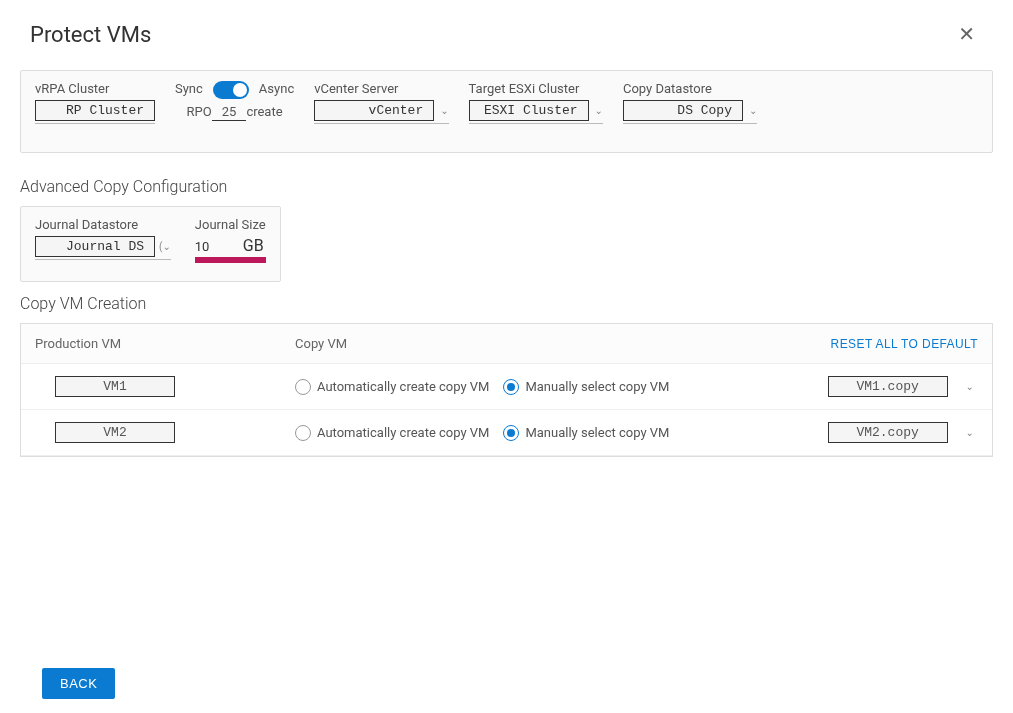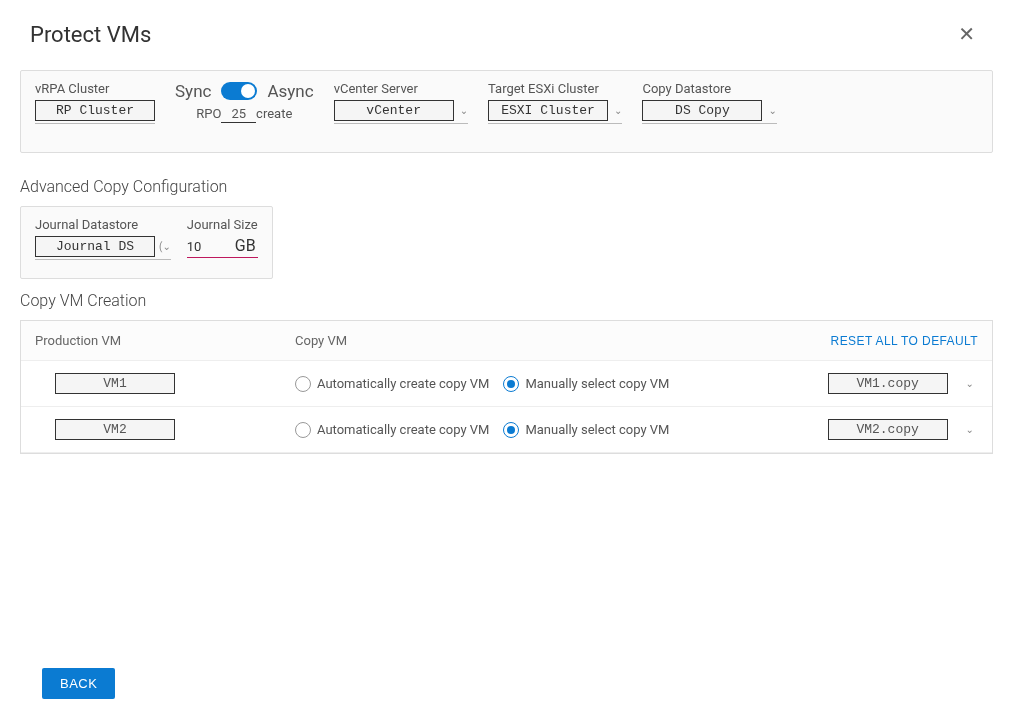--- a/index.html
+++ b/index.html
@@ -49,21 +49,21 @@
       font-size: 13px;
       color: #555;
       white-space: nowrap;
     }
     .boxed-value {
       border: 1px solid #333;
       background: #f5f5f5;
       padding: 2px 10px;
       font-family: "Courier New", monospace;
       font-size: 13px;
-      text-align: center;
+      text-align: right;
       min-width: 120px;
       display: inline-block;
     }
     .dropdown-wrap {
       display: flex;
       align-items: center;
       gap: 6px;
       border-bottom: 1px solid #bbb;
       padding-bottom: 2px;
     }
@@ -72,23 +72,23 @@
       color: #888;
     }
     .sync-group {
       display: flex;
       flex-direction: column;
       align-items: center;
       gap: 4px;
     }
     .sync-row {
       display: flex;
-      align-items: center;
+      align-items: flex-start;
       gap: 10px;
-      font-size: 17px;
+      font-size: 13px;
       color: #555;
     }
     .toggle {
       width: 36px;
       height: 18px;
       border-radius: 10px;
       background: #0b7bd2;
       position: relative;
       display: inline-block;
     }
@@ -119,36 +119,36 @@
       font-weight: 300;
       color: #444;
       margin: 10px 20px 10px 20px;
     }
     .journal-panel {
       border: 1px solid #ddd;
       border-radius: 2px;
       margin: 0 36px 12px 20px;
       padding: 10px 14px 18px 14px;
       display: flex;
-      gap: 16px;
+      gap: 24px;
       background: #fafafa;
       width: fit-content;
     }
     .journal-row-1 {
       display: flex;
       align-items: center;
       gap: 4px;
       border-bottom: 1px solid #bbb;
       padding-bottom: 2px;
     }
     .journal-size-row {
       display: flex;
       align-items: baseline;
       gap: 8px;
-      border-bottom: 1px solid #be185d;
+      border-bottom: 6px solid #be185d;
       padding-bottom: 2px;
     }
     .journal-size-val {
       min-width: 40px;
       font-size: 13px;
     }
     .table-wrap {
       border: 1px solid #ddd;
       margin: 0 20px;
       background: #fff;

